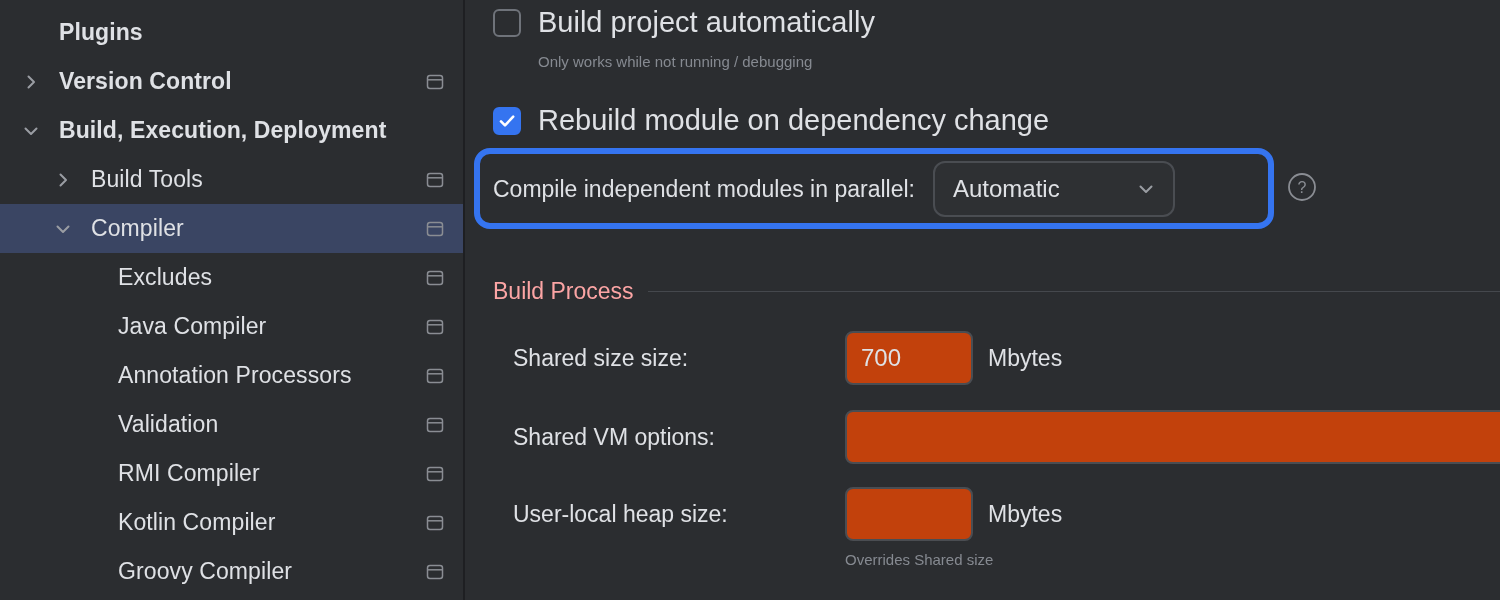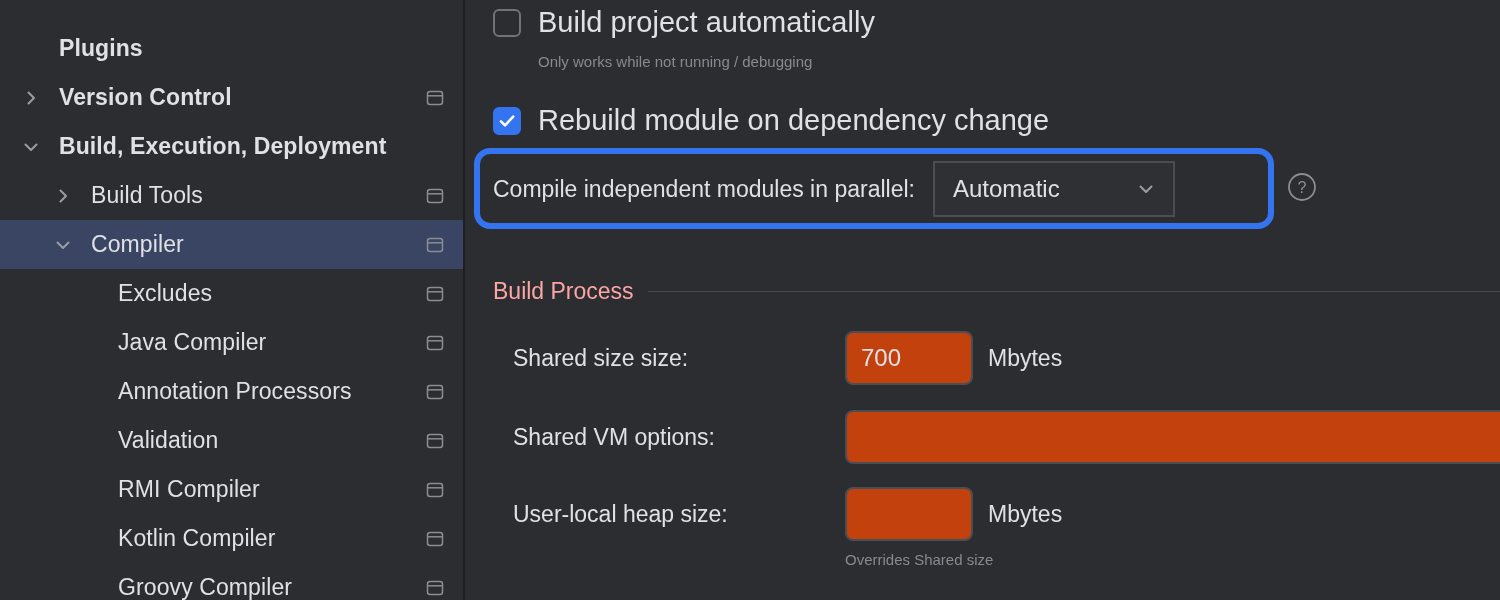--- a/index.html
+++ b/index.html
@@ -24,21 +24,21 @@
     display: flex;
   }
 
   
   .sidebar {
     position: relative;
     width: 465px;
     height: 600px;
     background: #2b2d30;
     flex: 0 0 465px;
-    padding-top: 24px;
+    padding-top: 8px;
   }
   .sidebar-divider {
     position: absolute;
     top: 0;
     right: 0;
     width: 2px;
     height: 600px;
     background: #1e1f22;
   }
 
@@ -164,21 +164,21 @@
     font-size: 23px;
     color: #dfe1e5;
     white-space: nowrap;
   }
 
   .combo {
     margin-left: 18px;
     width: 242px;
     height: 56px;
     border: 2px solid #4a4d52;
-    border-radius: 0;
+    border-radius: 12px;
     background: #2e3033;
     display: flex;
     align-items: center;
     justify-content: space-between;
     padding: 0 16px 0 18px;
     cursor: default;
     gap: 15px;
   }
   .combo-value {
     font-size: 24px;

